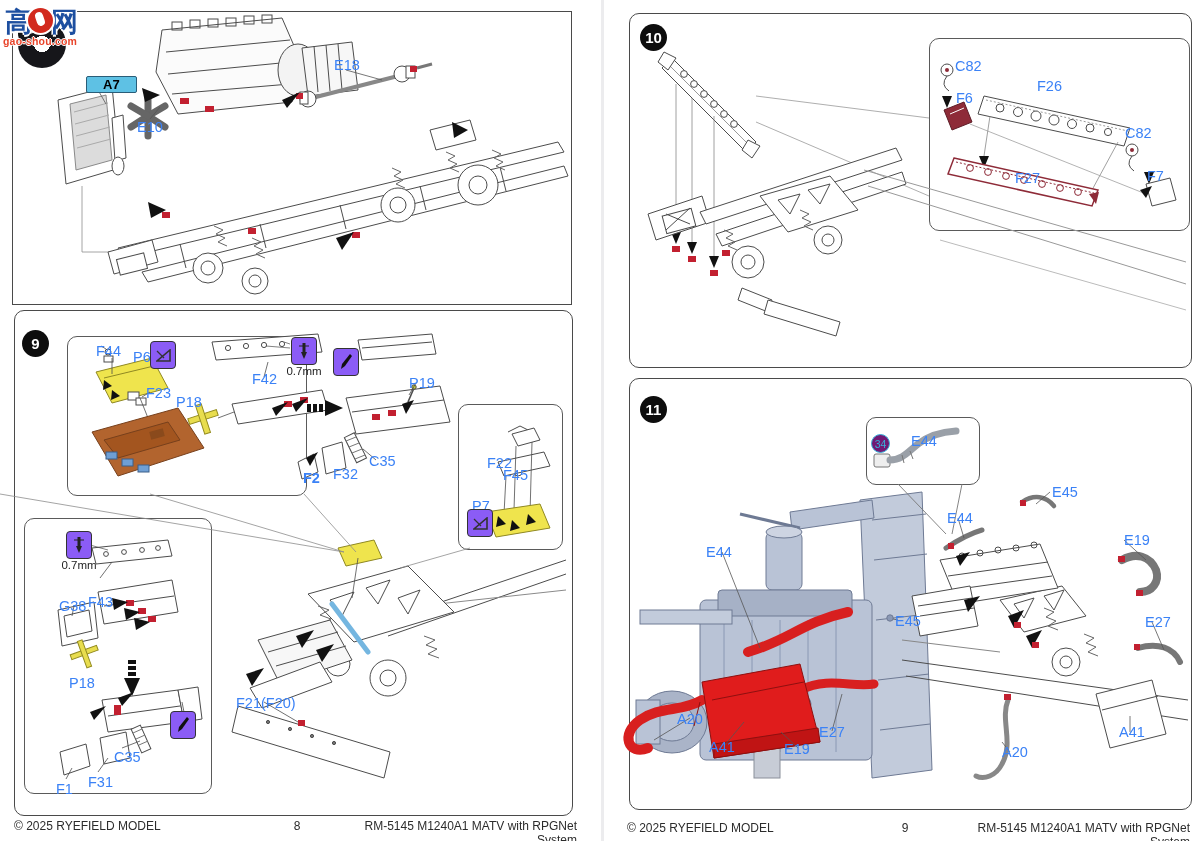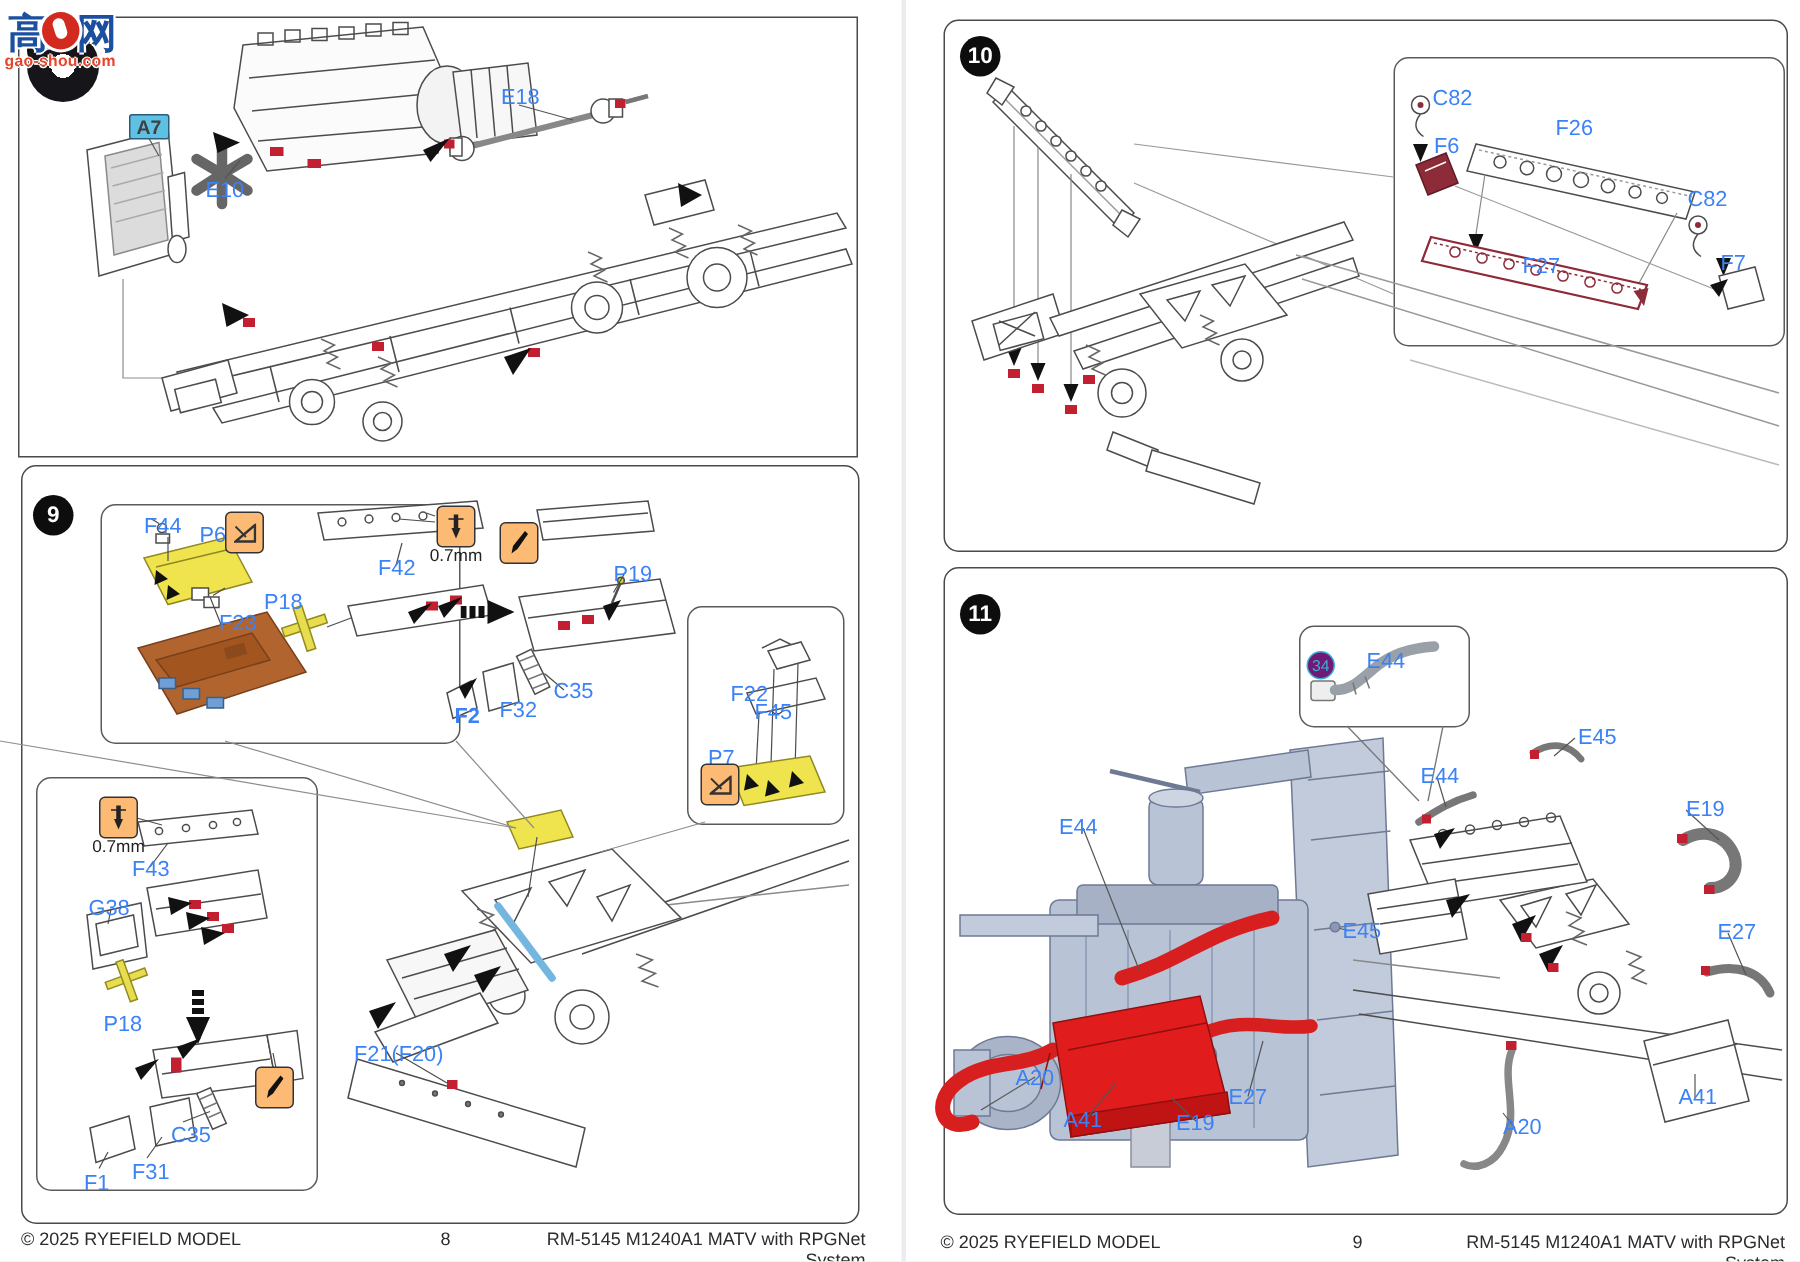--- a/index.html
+++ b/index.html
@@ -7,26 +7,26 @@
           font-family:"Liberation Sans", sans-serif;color:#222;}
   .seam{position:absolute;left:601px;top:0;width:3px;height:841px;background:#e7e7ea;opacity:.8;}
   .box{position:absolute;border:1.5px solid #4a4a4a;z-index:1;}
   .rounded{border-radius:10px;}
   .subbox{position:absolute;border:1px solid #5a5a5a;border-radius:10px;z-index:1;background:transparent;}
   .art{position:absolute;left:0;top:0;z-index:2;}
   .layer{position:absolute;left:0;top:0;width:1200px;height:841px;z-index:3;}
   .badge{position:absolute;width:27px;height:27px;border-radius:50%;background:#0d0d0d;color:#fff;
          display:flex;align-items:center;justify-content:center;font-weight:bold;font-size:15px;z-index:4;}
   .lbl{position:absolute;font-size:14.5px;color:#3b82f6;white-space:nowrap;z-index:4;}
-  .callout{background:#5ec1e4;color:#404040;font-weight:bold;border:1.5px solid #2a5d78;
-           padding:0 4px;font-size:13px;line-height:15px;border-radius:2px;}
+  .callout{background:#5ec1e4;color:#000000;font-weight:bold;border:1.5px solid #2a5d78;
+           padding:0 16px;font-size:13px;line-height:15px;border-radius:2px;}
   .circled{width:17px;height:17px;border:1.5px solid #38b0d8;border-radius:50%;color:#38b0d8;
            font-size:10.5px;display:flex;align-items:center;justify-content:center;background:#701a75;}
   .icon-box{position:absolute;width:24px;height:26px;border:1.5px solid #333;border-radius:4px;
-            background:#fdba74;display:flex;align-items:center;justify-content:center;z-index:4;}
+            background:#8b5cf6;display:flex;align-items:center;justify-content:center;z-index:4;}
   .icon-plain{position:absolute;z-index:4;}
   .icon-caption{position:absolute;top:100%;left:50%;transform:translateX(-50%);
                 font-size:11.5px;color:#222;margin-top:1px;white-space:nowrap;}
   .footer-text{position:absolute;font-size:12px;color:#2c2c2c;z-index:4;}
   
   .wm-gao{position:absolute;left:2px;top:4px;width:92px;height:66px;z-index:10;}
   .wm-tire{position:absolute;left:16px;top:16px;width:48px;height:48px;border-radius:50%;
            background:radial-gradient(circle at 50% 50%, #ffffff 0 8px, #16161a 8px 24px);z-index:1;}
   .wm-tire:after{content:"";position:absolute;left:7px;top:5px;width:14px;height:8px;border-radius:50%;
            background:#f4f4f4;opacity:.85;transform:rotate(-25deg);}
@@ -492,31 +492,31 @@
   <div class="layer" id="labels-layer">
       <div class="badge" style="left: 18px; top: 20px; z-index: 0;">8</div>
       <div class="badge" style="left: 22px; top: 330px;">9</div>
       <div class="badge" style="left: 640px; top: 24px;">10</div>
       <div class="badge" style="left: 640px; top: 396px;">11</div>
       <div class="lbl callout" style="left: 86px; top: 76px;">A7</div>
       <div class="lbl" style="left: 137px; top: 119px;">E10</div>
       <div class="lbl" style="left: 334px; top: 57px;">E18</div>
       <div class="lbl" style="left: 96px; top: 343px;">F44</div>
       <div class="lbl" style="left: 133px; top: 349px;">P6</div>
-      <div class="lbl" style="left: 146px; top: 385px; margin-top: 23px;">F23</div>
+      <div class="lbl" style="left: 146px; top: 385px;">F23</div>
       <div class="lbl" style="left: 252px; top: 371px;">F42</div>
       <div class="lbl" style="left: 176px; top: 394px;">P18</div>
       <div class="lbl" style="left: 409px; top: 375px;">P19</div>
       <div class="lbl" style="left: 303px; top: 470px; font-weight: bold;">F2</div>
       <div class="lbl" style="left: 333px; top: 466px;">F32</div>
       <div class="lbl" style="left: 369px; top: 453px;">C35</div>
       <div class="lbl" style="left: 503px; top: 419px; margin-top: 48px;">F45</div>
       <div class="lbl" style="left: 487px; top: 455px;">F22</div>
       <div class="lbl" style="left: 472px; top: 498px;">P7</div>
-      <div class="lbl" style="left: 88px; top: 572px;">F43</div>
+      <div class="lbl" style="left: 88px; top: 594px;">F43</div>
       <div class="lbl" style="left: 59px; top: 598px;">G38</div>
       <div class="lbl" style="left: 69px; top: 675px;">P18</div>
       <div class="lbl" style="left: 114px; top: 749px;">C35</div>
       <div class="lbl" style="left: 88px; top: 774px;">F31</div>
       <div class="lbl" style="left: 56px; top: 781px;">F1</div>
       <div class="lbl" style="left: 236px; top: 695px;">F21(F20)</div>
       <div class="lbl" style="left: 955px; top: 58px;">C82</div>
       <div class="lbl" style="left: 956px; top: 90px;">F6</div>
       <div class="lbl" style="left: 1037px; top: 78px;">F26</div>
       <div class="lbl" style="left: 1015px; top: 170px;">F27</div>

